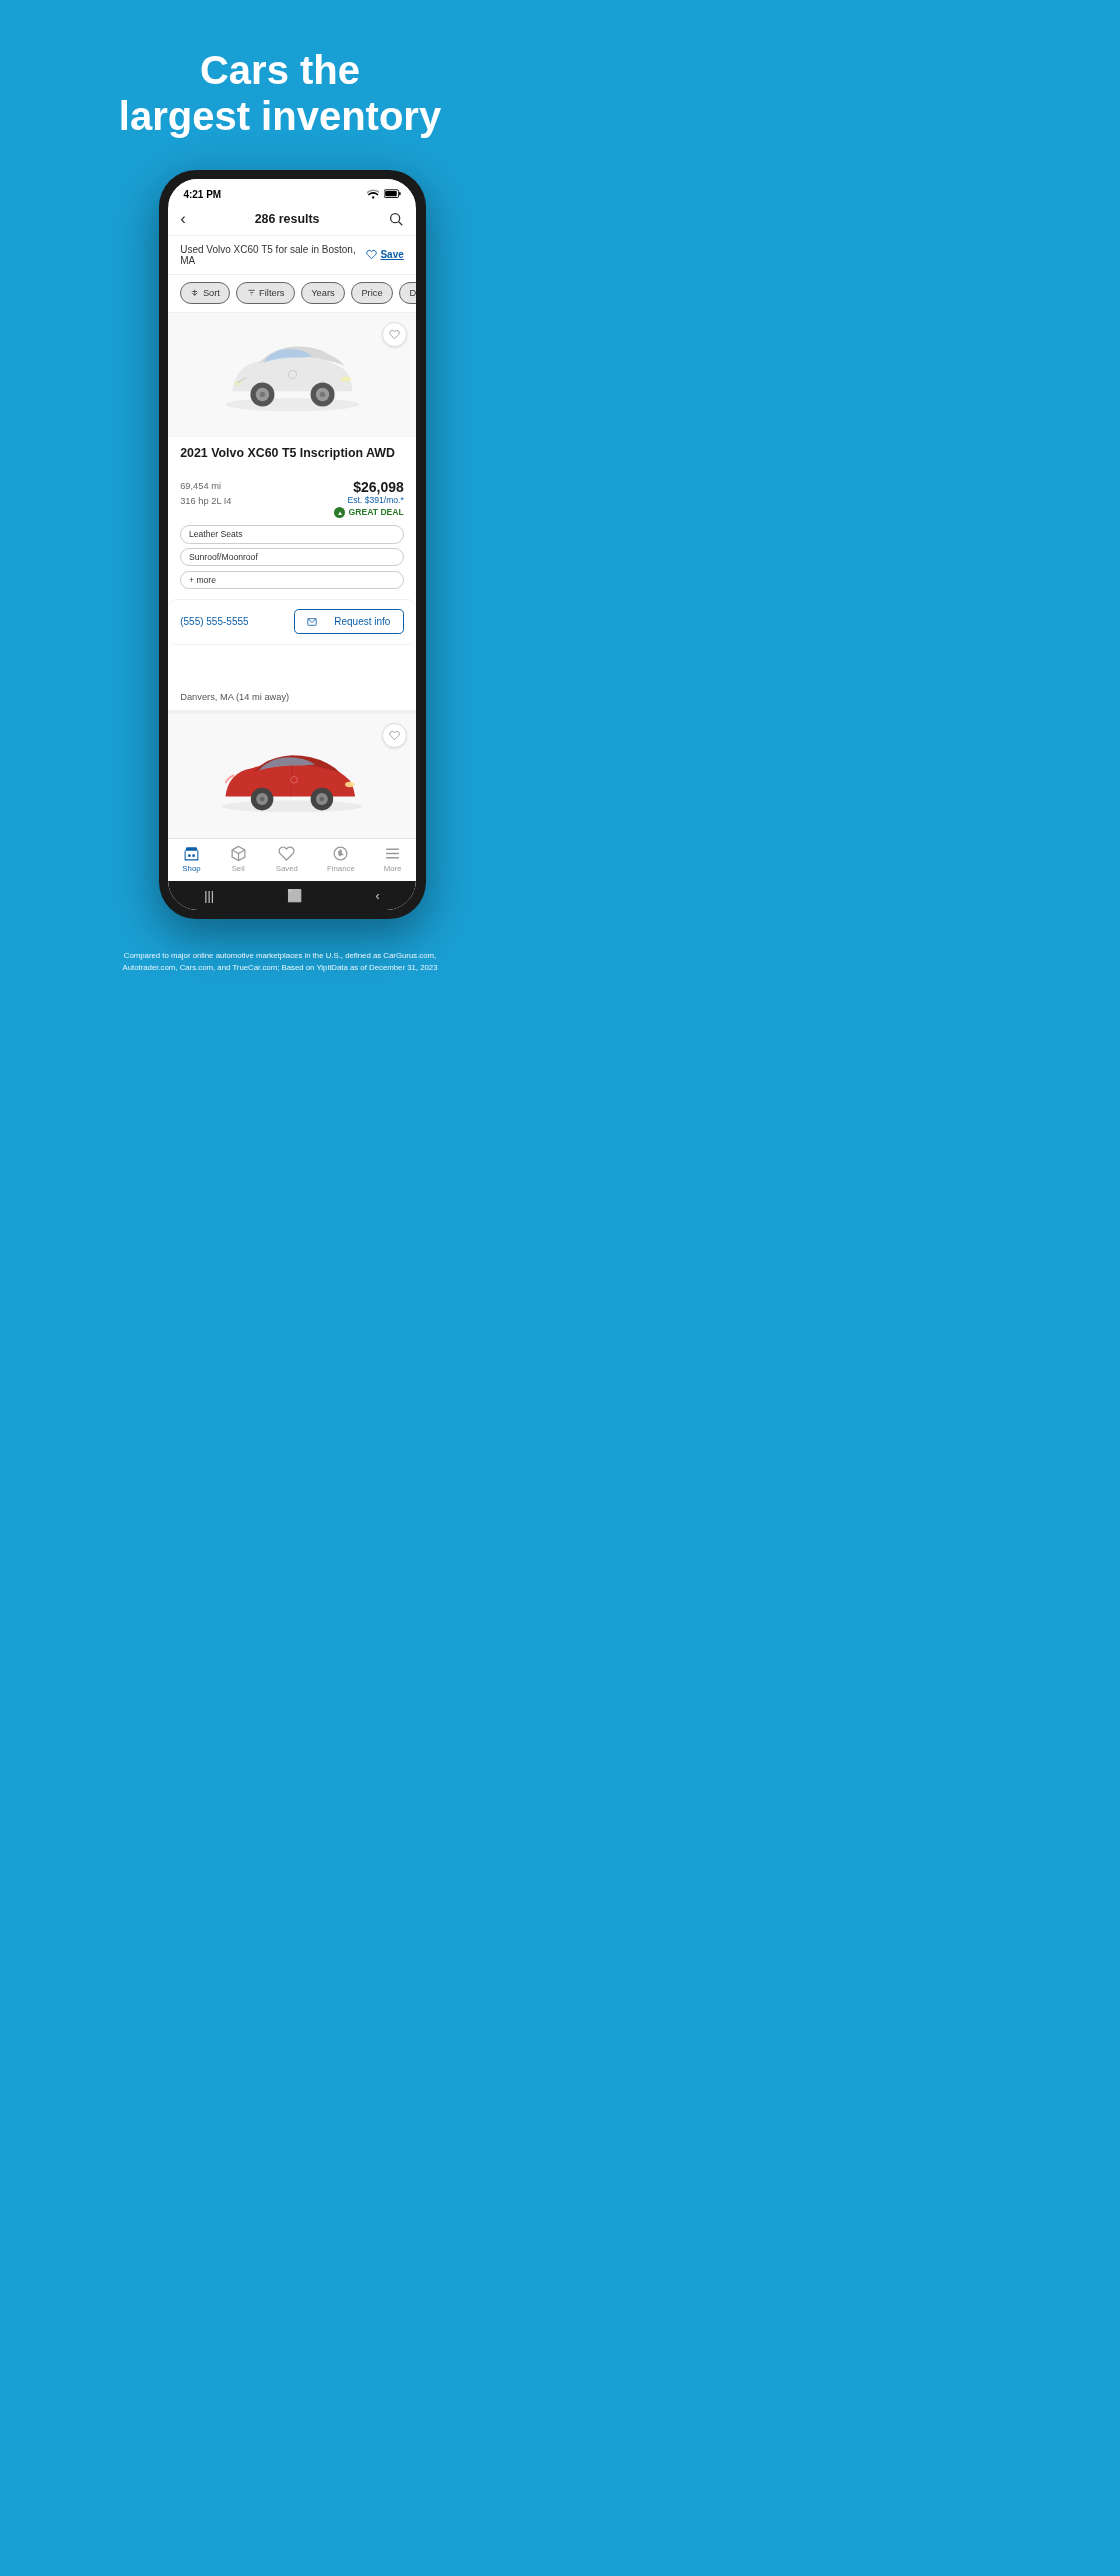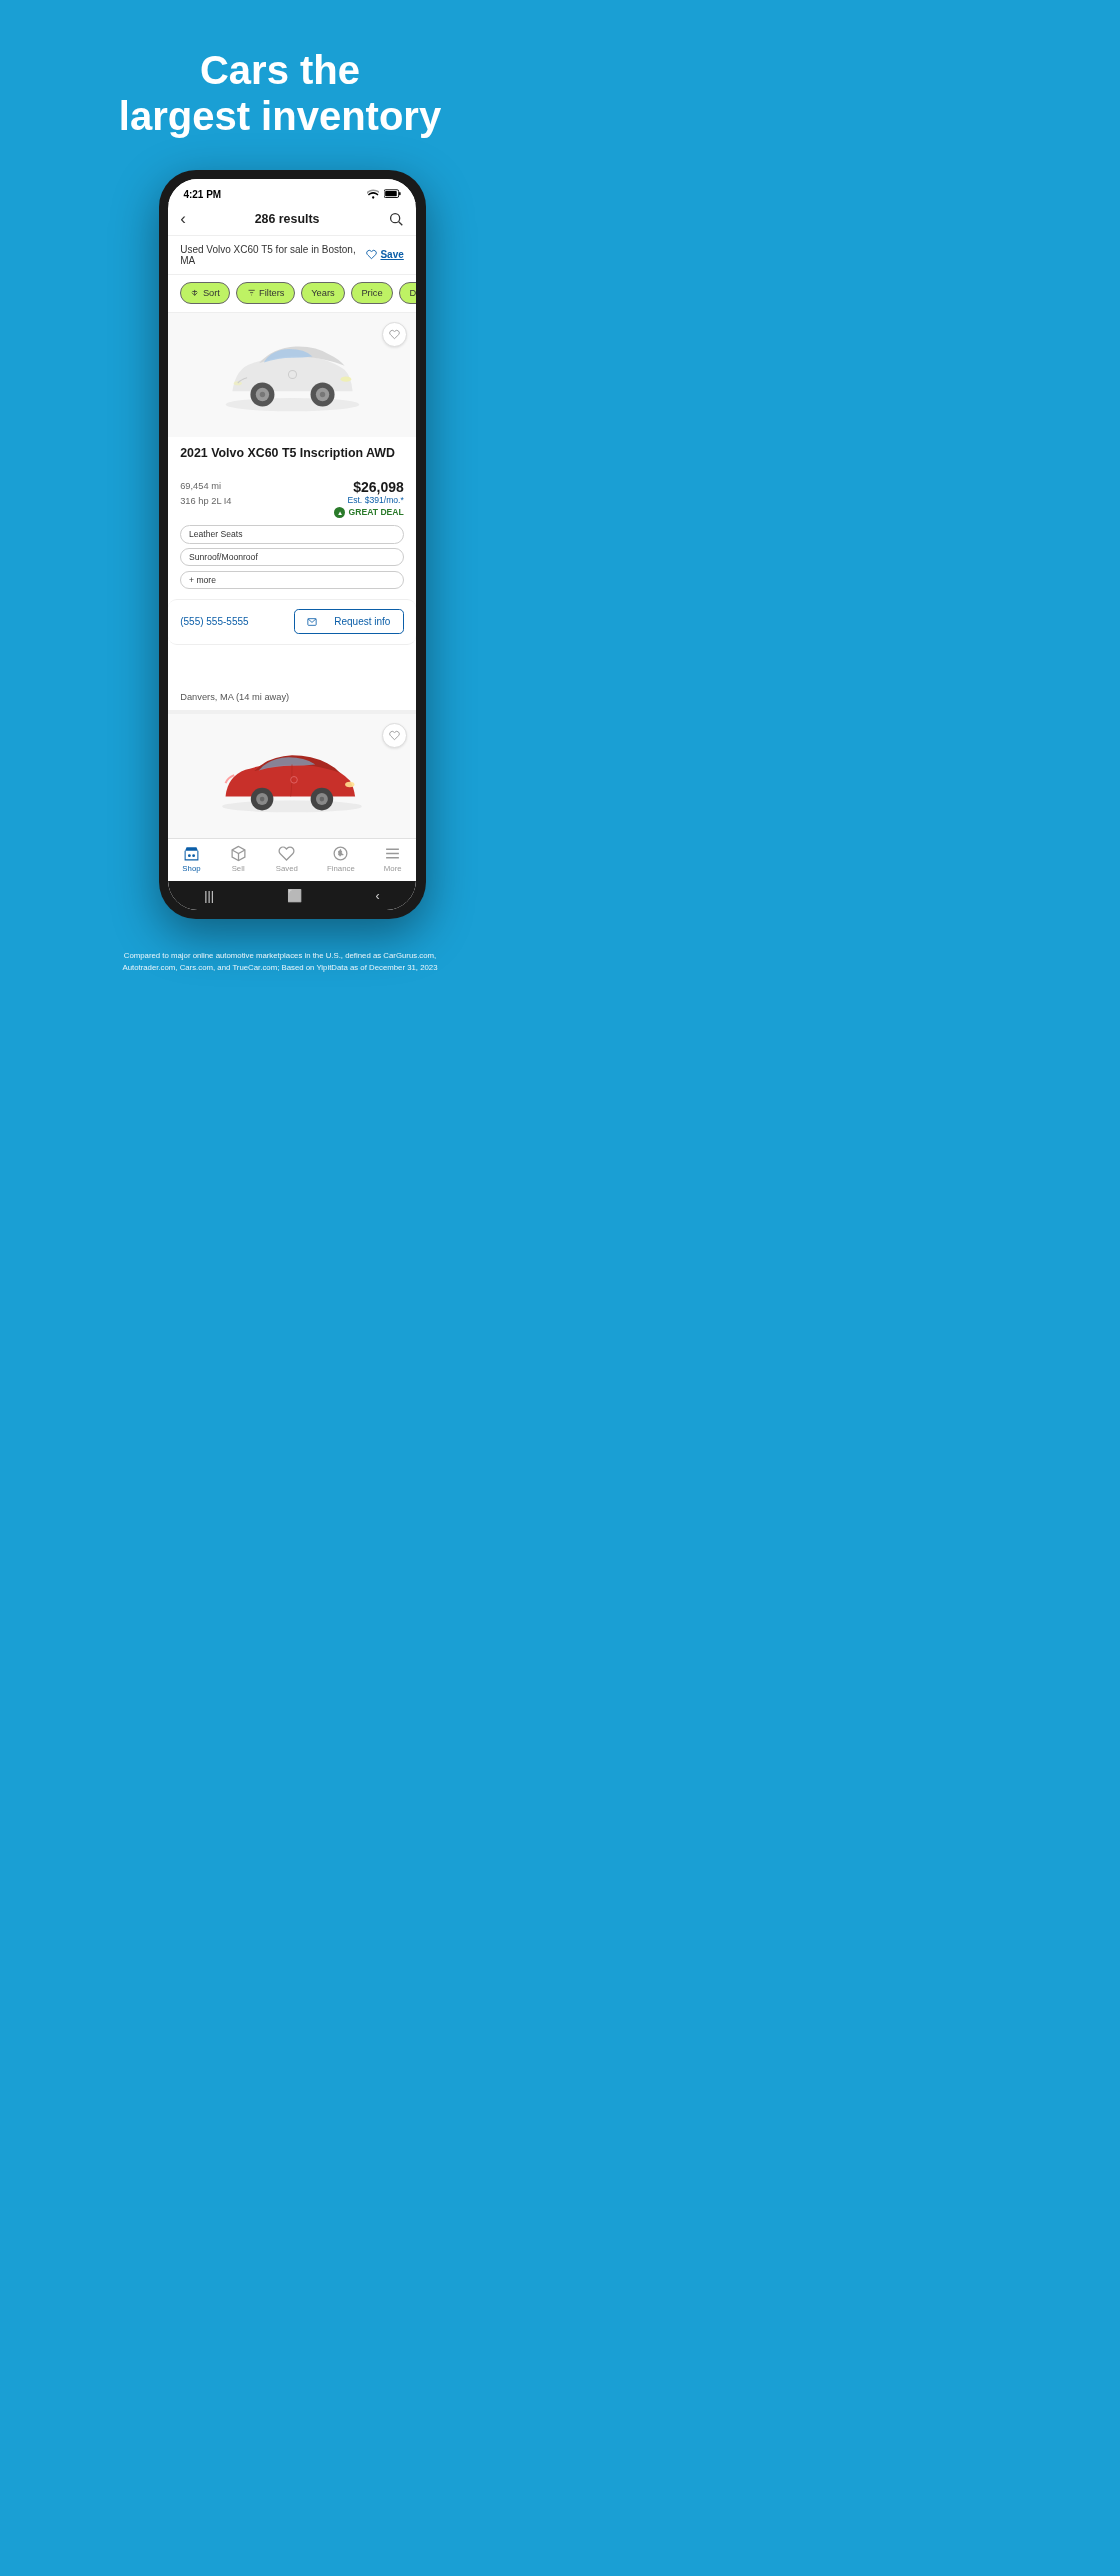--- a/index.html
+++ b/index.html
@@ -124,21 +124,21 @@
     .pill {
       display: flex;
       align-items: center;
       gap: 3.1px;
       padding: 4.7px 9.3px;
       border: 1.2px solid #666;
       border-radius: 15.6px;
       font-size: 9.3px;
       color: #333;
       white-space: nowrap;
-      background: #bef264;
+      background: #e5e5e5;
       cursor: pointer;
     }
 
     
     .car-listing {
       background: white;
       border-bottom: 4.7px solid #f0f0f0;
     }
 
     .car-image-container {

